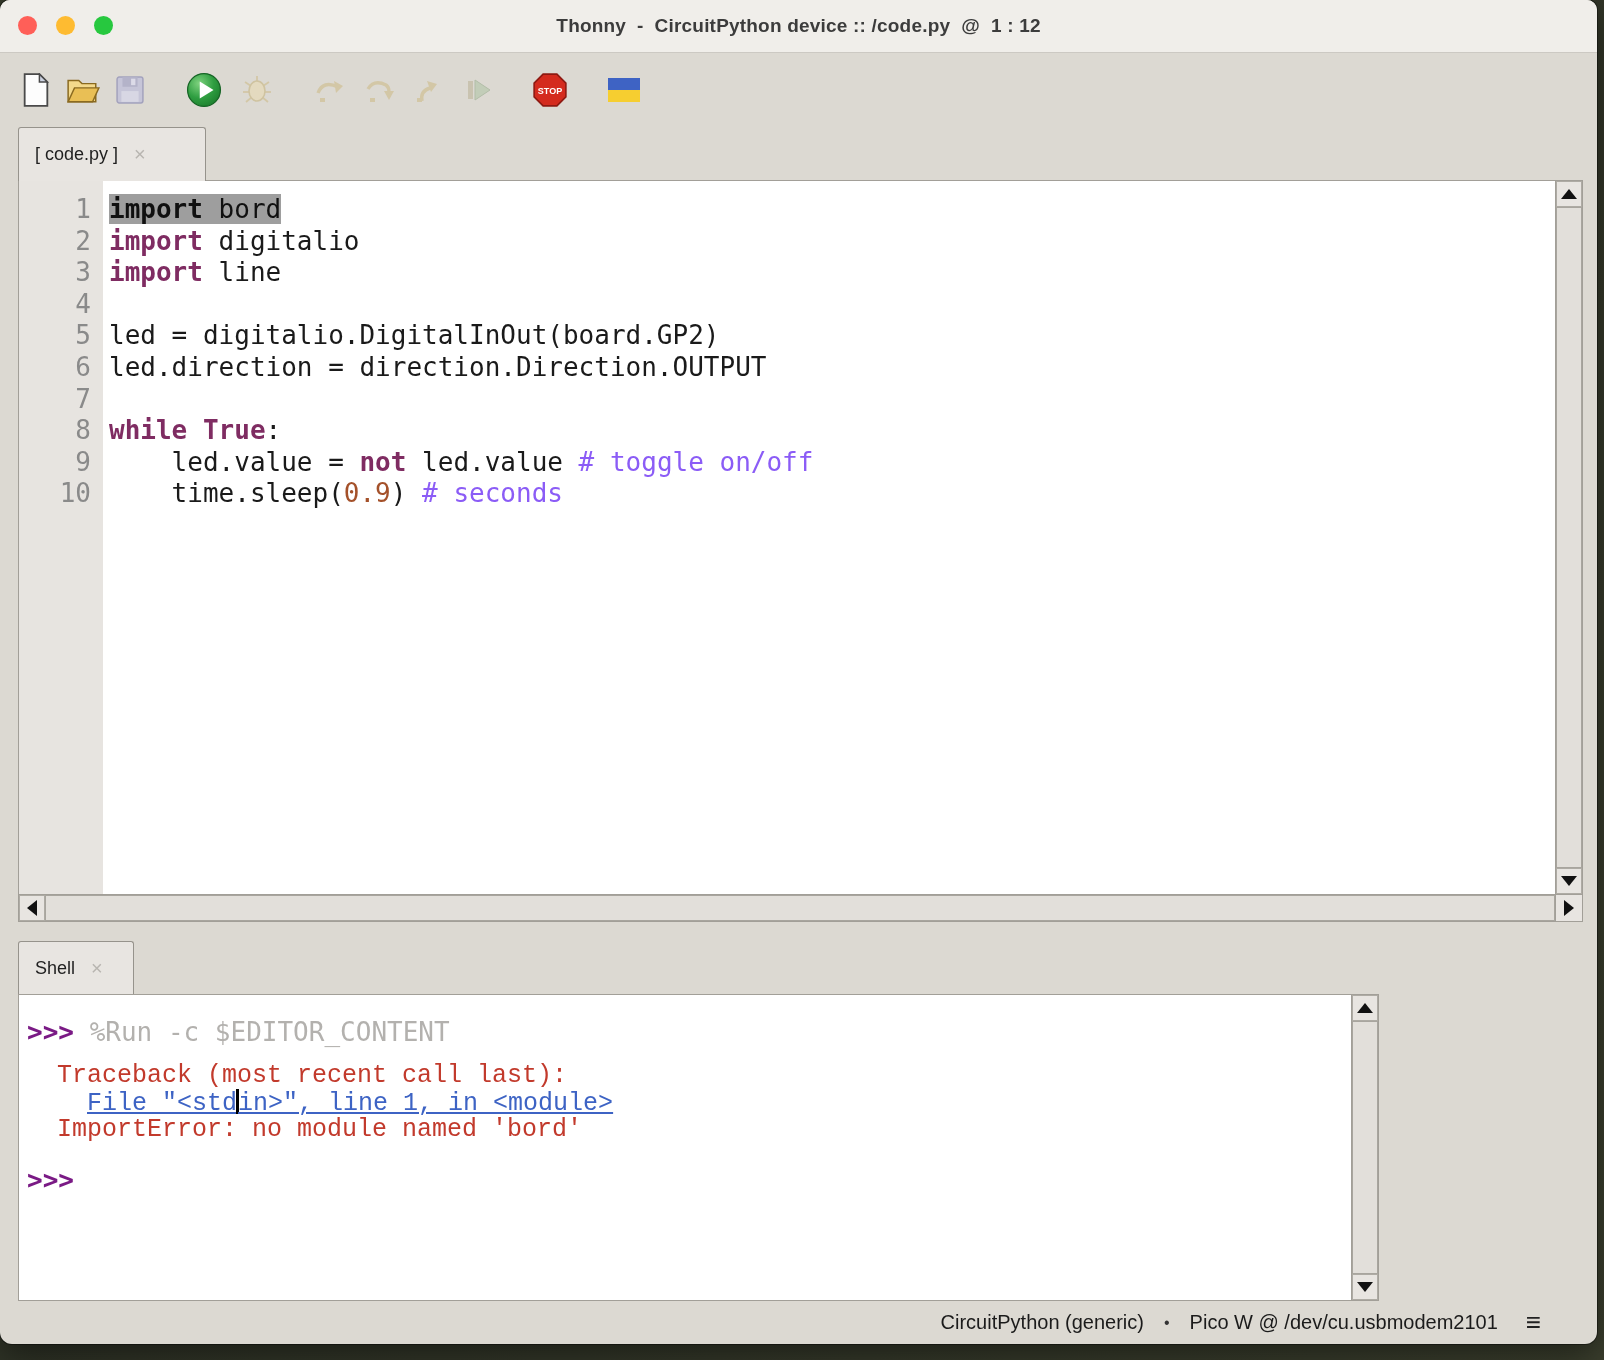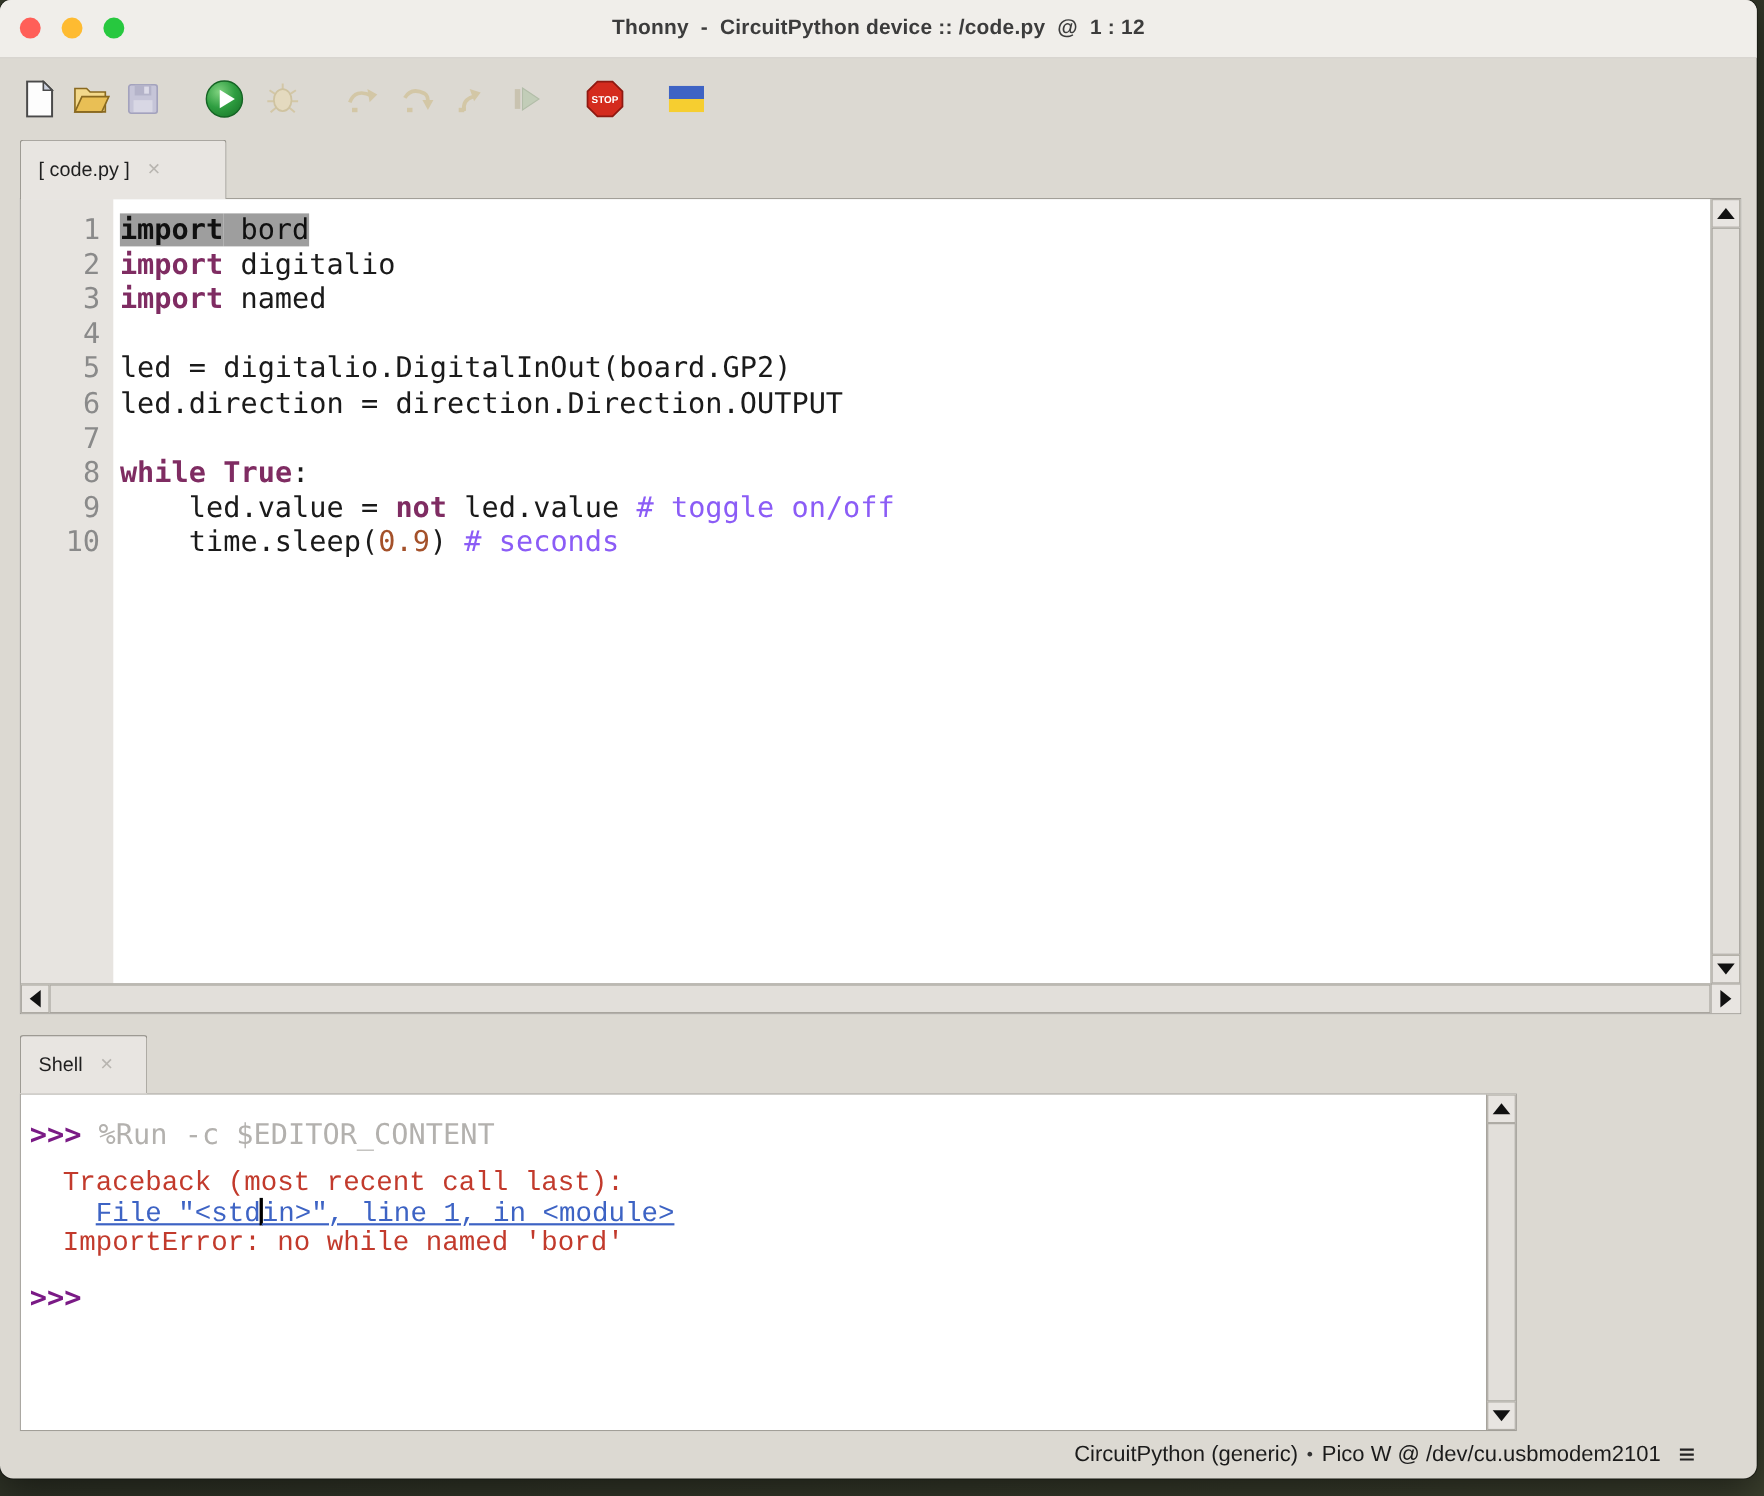--- a/index.html
+++ b/index.html
@@ -78,21 +78,21 @@
   .shell-line.io{font:26px/34px "DejaVu Sans Mono", monospace;}
   .shell-line.tb{font:25px/26px "Liberation Mono", monospace;}
   .seg-prompt{color:#7a1a85;font-weight:bold;}
   .seg-magic{color:#b3b1ae;}
   .seg-err{color:#c23a2c;}
   .seg-link{color:#3d63c4;text-decoration:underline;}
   .seg-cursor{display:inline-block;width:3px;height:25px;background:#000;vertical-align:-4px;margin:0 -1px;}
   
   .statusbar{
     position:absolute;left:0;top:1301px;right:0;height:43px;
-    display:flex;align-items:center;justify-content:flex-end;padding-right:56px;gap:8px;
+    display:flex;align-items:center;justify-content:flex-end;padding-right:56px;gap:20px;
     font-size:20px;color:#1b1b1b;
   }
   .status-bullet{font-size:16px;color:#333;}
   .menu-glyph{font-size:26px;font-weight:bold;margin-left:8px;color:#222;}
   .icon-svg{display:block;}
 </style>
 </head>
 <body>
 
 <div class="window">
@@ -210,21 +210,21 @@
           <div class="ln">5</div>
           <div class="ln">6</div>
           <div class="ln">7</div>
           <div class="ln">8</div>
           <div class="ln">9</div>
           <div class="ln">10</div>
         </div>
       <div class="editor-text">
           <div class="code-line"><span class="seg-selkw">import</span><span class="seg-seltxt"> bord</span></div>
           <div class="code-line"><span class="seg-kw">import</span><span class="seg-txt"> digitalio</span></div>
-          <div class="code-line"><span class="seg-kw">import</span><span class="seg-txt"> named</span></div>
+          <div class="code-line"><span class="seg-kw">import</span><span class="seg-txt"> line</span></div>
           <div class="code-line"></div>
           <div class="code-line"><span class="seg-txt">led = digitalio.DigitalInOut(board.GP2)</span></div>
           <div class="code-line"><span class="seg-txt">led.direction = direction.Direction.OUTPUT</span></div>
           <div class="code-line"></div>
           <div class="code-line"><span class="seg-kw">while</span><span class="seg-txt"> </span><span class="seg-kw">True</span><span class="seg-txt">:</span></div>
           <div class="code-line"><span class="seg-txt">    led.value = </span><span class="seg-kw">not</span><span class="seg-txt"> led.value </span><span class="seg-com"># toggle on/off</span></div>
           <div class="code-line"><span class="seg-txt">    time.sleep(</span><span class="seg-num">0.9</span><span class="seg-txt">) </span><span class="seg-com"># seconds</span></div>
         </div>
     </div>
     <div class="vscroll">
@@ -251,21 +251,21 @@
     <span class="tab-label">Shell</span>
     <span class="tabx">×</span>
   </div>
 
   <div class="shell-panel">
     <div class="shell-text">
         <div class="shell-line io"><span class="seg-prompt">&gt;&gt;&gt; </span><span class="seg-magic">%Run -c $EDITOR_CONTENT</span></div>
         <div style="height: 14px;"></div>
         <div class="shell-line tb"><span class="seg-err">  Traceback (most recent call last):</span></div>
         <div class="shell-line tb"><span class="seg-err">    </span><span class="seg-link">File "&lt;std</span><span class="seg-cursor"></span><span class="seg-link">in&gt;", line 1, in &lt;module&gt;</span></div>
-        <div class="shell-line tb"><span class="seg-err">  ImportError: no while named 'bord'</span></div>
+        <div class="shell-line tb"><span class="seg-err">  ImportError: no module named 'bord'</span></div>
         <div style="height: 20px;"></div>
         <div class="shell-line io"><span class="seg-prompt">&gt;&gt;&gt; </span></div>
       </div>
     <div class="vscroll">
       <div class="sb-btn">
           <div class="tri-up"></div>
         </div>
       <div class="sb-thumb"></div>
       <div class="sb-btn">
           <div class="tri-down"></div>

